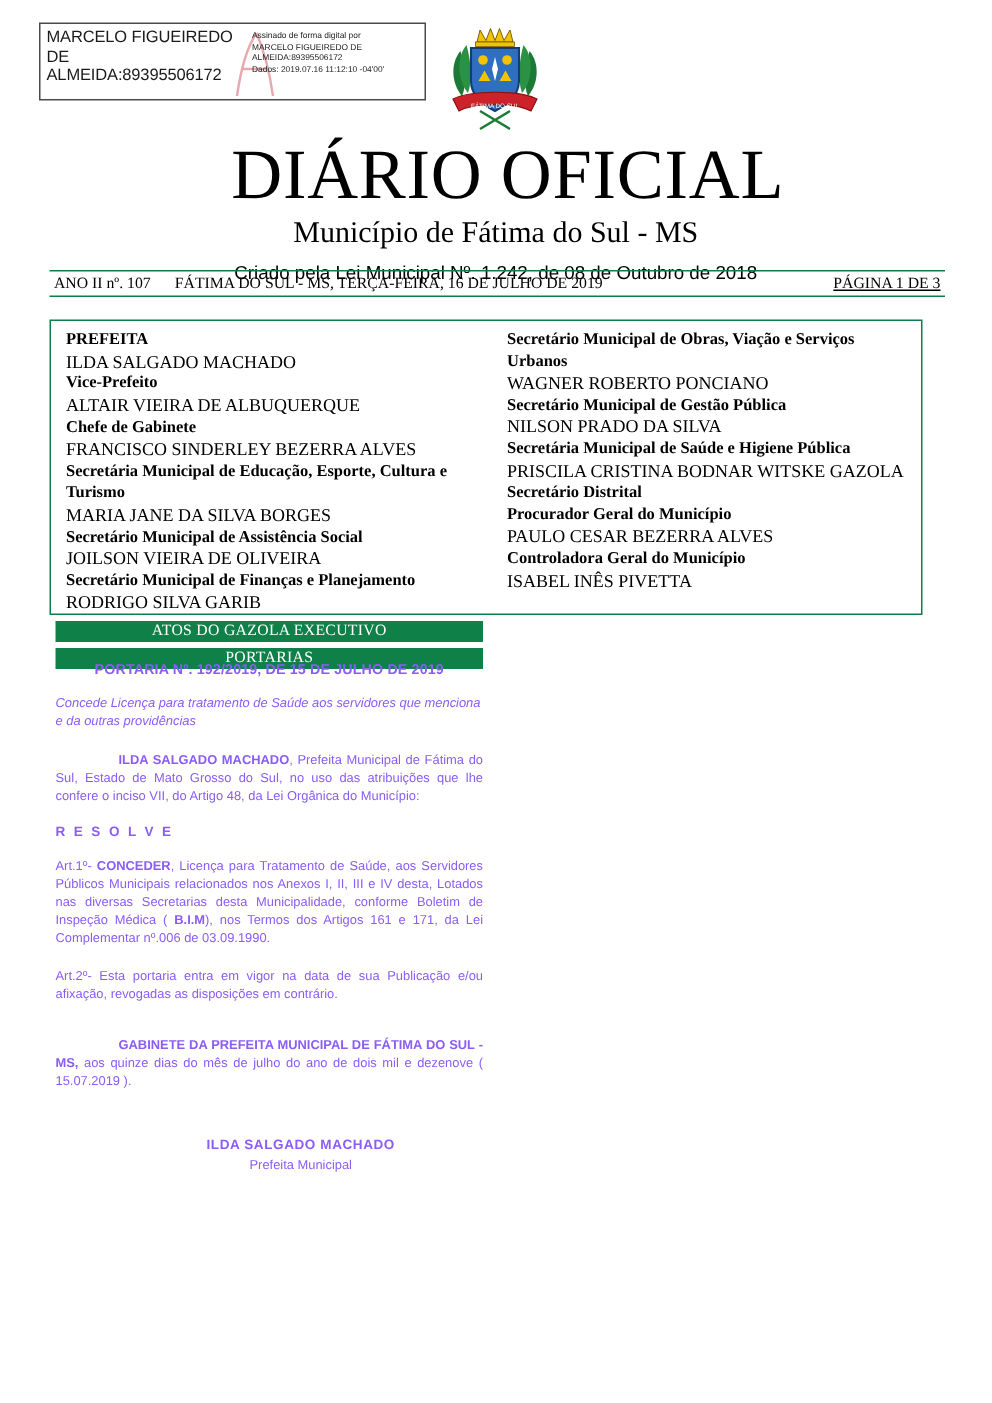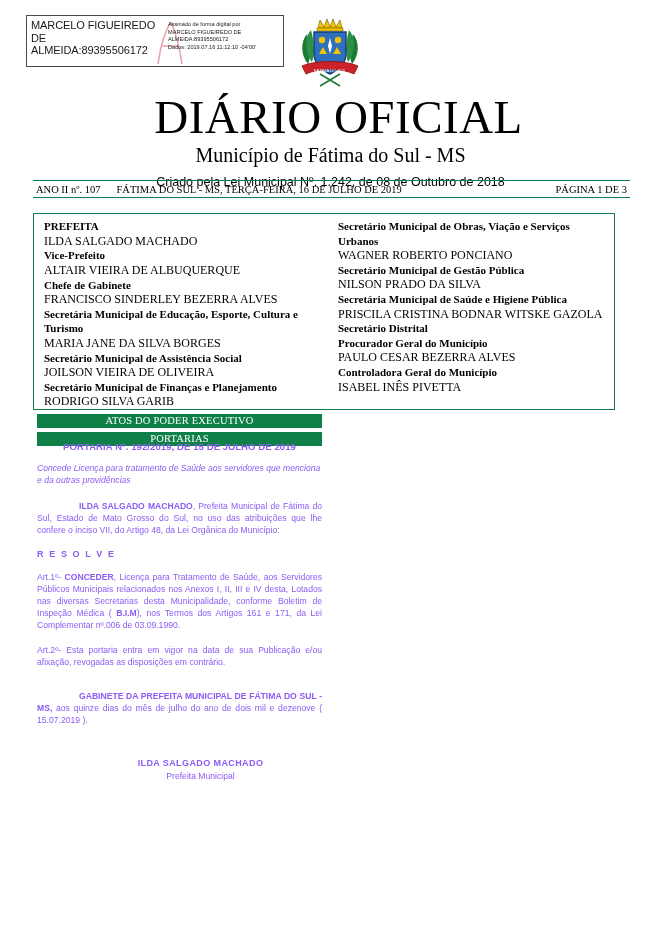--- a/index.html
+++ b/index.html
@@ -119,20 +119,21 @@
     font-size: 10.5px;
     white-space: nowrap;
     padding-left: 3px;
   }
   .issue-ano { padding-right: 16px; text-align: center; }
   .issue-right {
     margin-left: auto;
     font-size: 10.5px;
     white-space: nowrap;
     padding-right: 3px;
+    text-decoration: underline;
   }
 
   
   .officials {
     position: absolute;
     left: 33px;
     top: 213px;
     width: 582px;
     height: 197px;
     border: 1.6px solid #0f7d49;
@@ -316,21 +317,21 @@
     <div class="off-role">Secretária Municipal de Saúde e Higiene Pública</div>
     <div class="off-name">PRISCILA CRISTINA BODNAR WITSKE GAZOLA</div>
     <div class="off-role">Secretário Distrital</div>
     <div class="off-role">Procurador Geral do Município</div>
     <div class="off-name">PAULO CESAR BEZERRA ALVES</div>
     <div class="off-role">Controladora Geral do Município</div>
     <div class="off-name">ISABEL INÊS PIVETTA</div>
   </div>
 </div>
 
-<div class="sec-bar" id="bar-atos">ATOS DO PODER EXECUTIVO</div>
+<div class="sec-bar" id="bar-atos">ATOS DO GAZOLA EXECUTIVO</div>
 <div class="sec-bar" id="bar-portarias">PORTARIAS</div>
 
 <div class="act">
 
   <div class="act-title">PORTARIA Nº. 192/2019, DE 15 DE JULHO DE 2019</div>
 
   <div class="act-ementa">Concede Licença para tratamento de Saúde aos servidores que menciona e da outras providências</div>
 
   <p class="act-p indent"><b class="strong">ILDA SALGADO MACHADO</b><span>, Prefeita Municipal de Fátima do Sul, Estado de Mato Grosso do Sul, no uso das atribuições que lhe confere o inciso VII, do Artigo 48, da Lei Orgânica do Município:</span></p>
 

